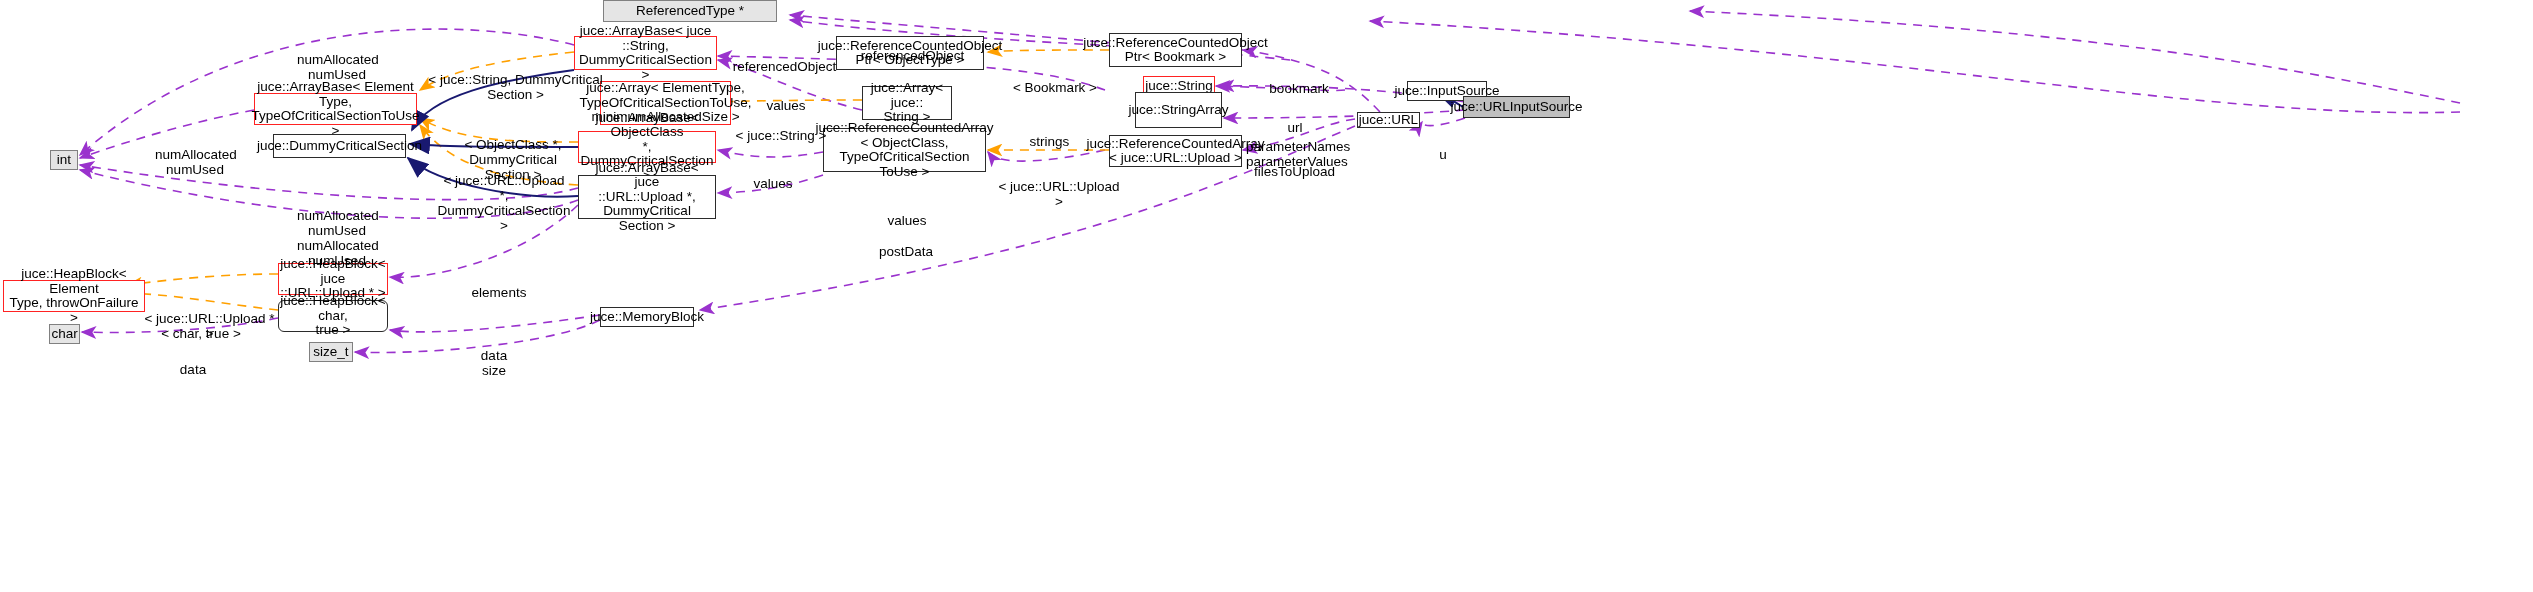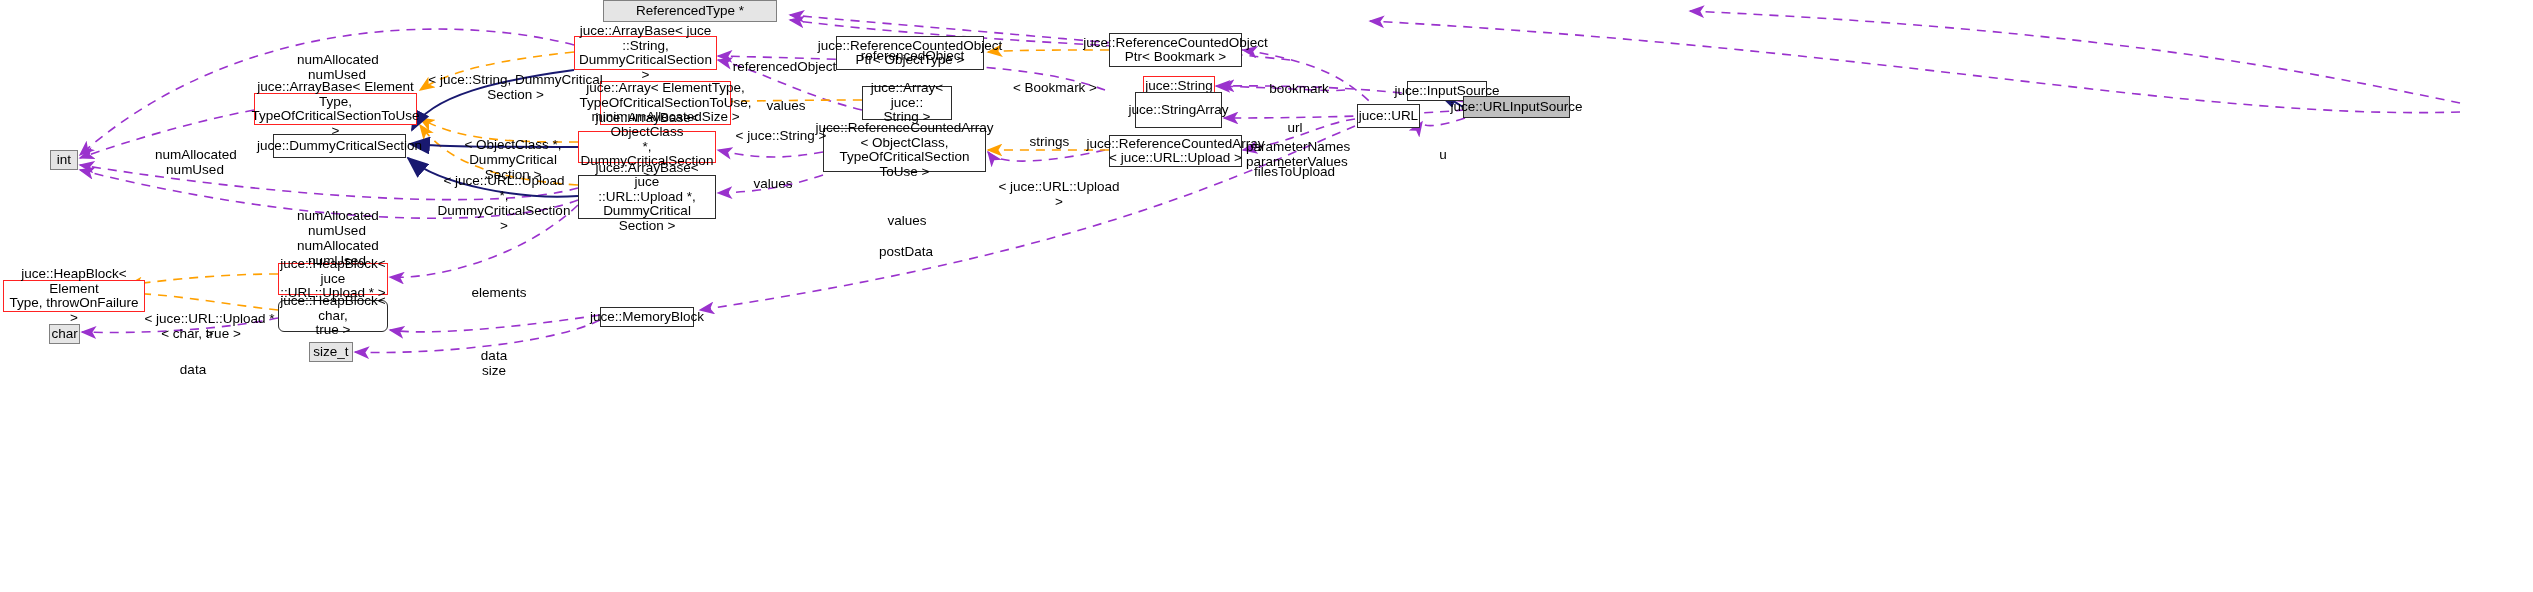--- a/index.html
+++ b/index.html
@@ -120,21 +120,21 @@
       <div class="node n-solid" style="left: 1109px; top: 33px; width: 133px; height: 34px;">juce::ReferenceCountedObject
 Ptr&lt; Bookmark &gt;</div>
       <div class="node n-red" style="left: 581px; top: 81px; width: 131px; height: 44px; margin-left: 19px;">juce::Array&lt; ElementType,
 TypeOfCriticalSectionToUse,
 minimumAllocatedSize &gt;</div>
       <div class="node n-solid" style="left: 862px; top: 86px; width: 90px; height: 34px;">juce::Array&lt; juce::
 String &gt;</div>
       <div class="node n-red" style="left: 1143px; top: 76px; width: 72px; height: 20px;">juce::String</div>
       <div class="node n-solid" style="left: 1135px; top: 92px; width: 87px; height: 36px;">juce::StringArray</div>
       <div class="node n-solid" style="left: 1407px; top: 81px; width: 80px; height: 20px;">juce::InputSource</div>
-      <div class="node n-solid" style="left: 1357px; top: 104px; width: 63px; height: 24px;">juce::URL</div>
+      <div class="node n-solid" style="left: 1357px; top: 112px; width: 63px; height: 16px;">juce::URL</div>
       <div class="node n-current" style="left: 1463px; top: 96px; width: 107px; height: 22px;">juce::URLInputSource</div>
       <div class="node n-red" style="left: 254px; top: 93px; width: 163px; height: 32px;">juce::ArrayBase&lt; Element
 Type, TypeOfCriticalSectionToUse &gt;</div>
       <div class="node n-solid" style="left: 273px; top: 134px; width: 133px; height: 24px;">juce::DummyCriticalSection</div>
       <div class="node n-red" style="left: 578px; top: 131px; width: 138px; height: 32px;">juce::ArrayBase&lt; ObjectClass
 *, DummyCriticalSection &gt;</div>
       <div class="node n-solid" style="left: 823px; top: 128px; width: 163px; height: 44px;">juce::ReferenceCountedArray
 &lt; ObjectClass, TypeOfCriticalSection
 ToUse &gt;</div>
       <div class="node n-solid" style="left: 1109px; top: 135px; width: 133px; height: 32px;">juce::ReferenceCountedArray

